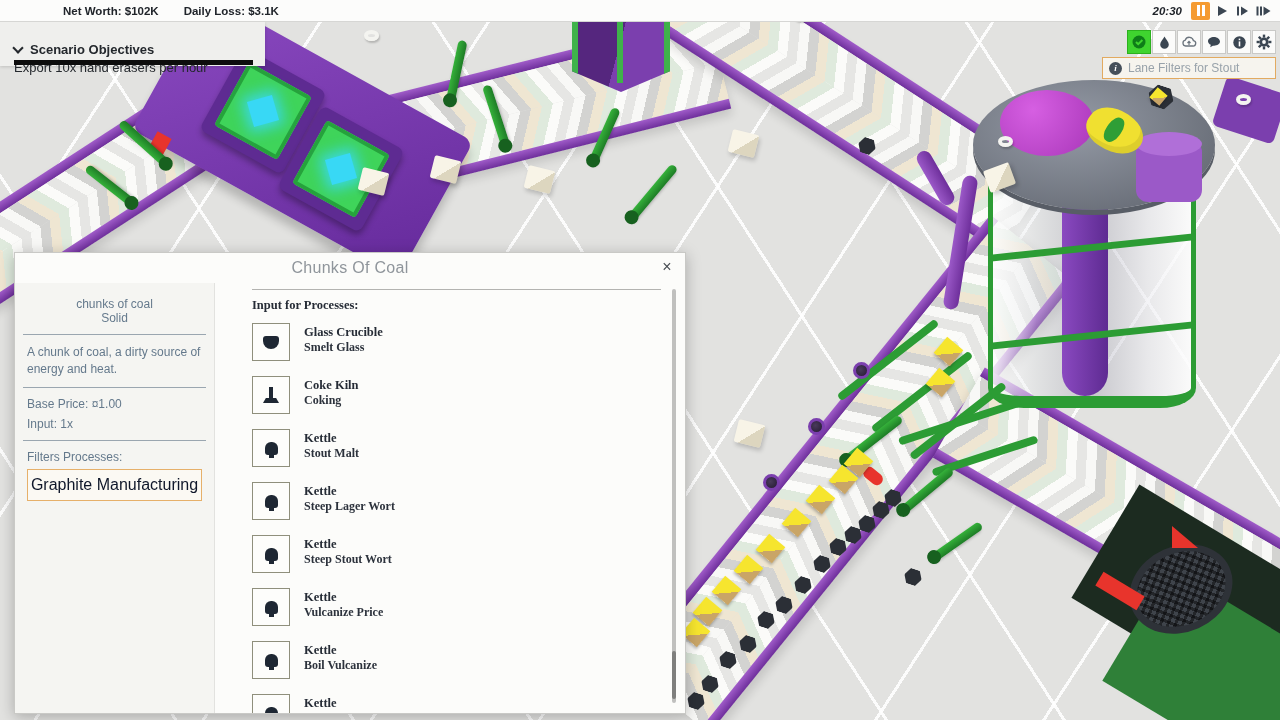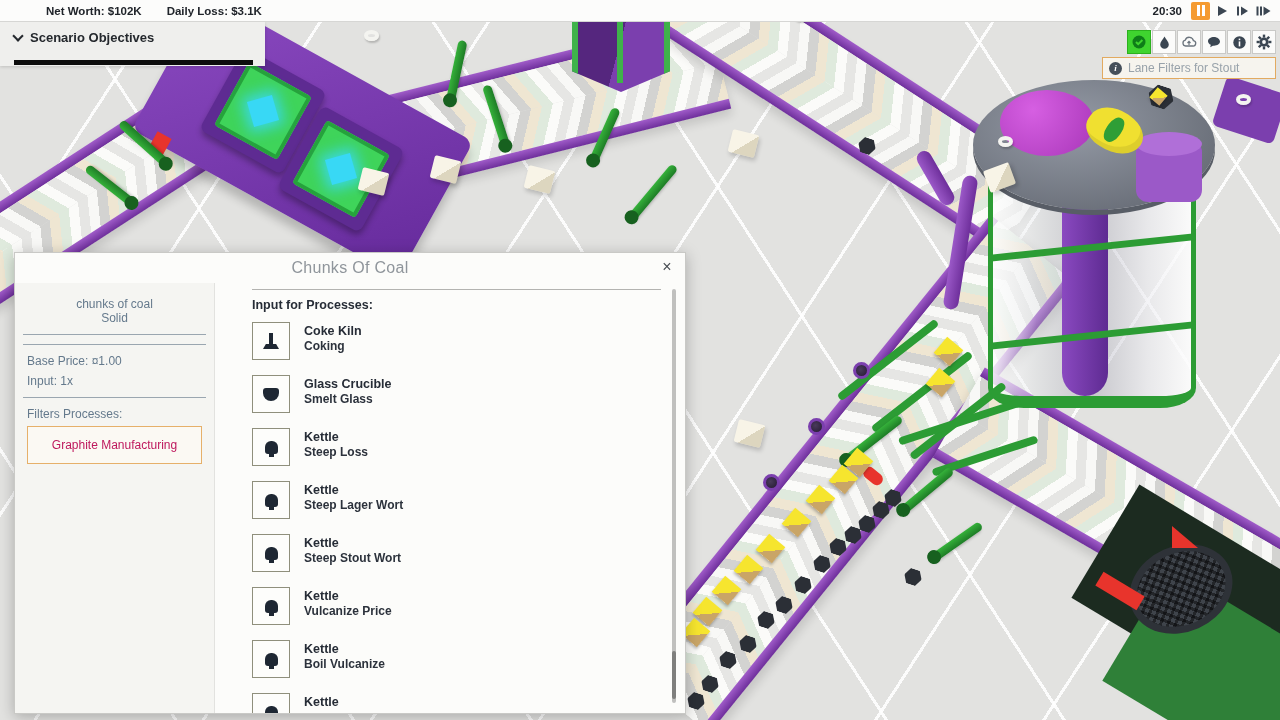--- a/index.html
+++ b/index.html
@@ -48,29 +48,29 @@
   .gs-top{position:absolute;left:1088px;top:538px;width:244px;height:132px;transform:rotate(31deg);background:#1c2b20;}
   .gs-front{position:absolute;left:1118px;top:624px;width:256px;height:132px;transform:rotate(31deg);background:#2f8038;}
   .grate{position:absolute;left:1128px;top:546px;width:106px;height:86px;border-radius:50%;transform:rotate(-24deg);border:7px solid #2e3238;
     background-color:#3f444b;background-image:repeating-linear-gradient(45deg,rgba(0,0,0,.45) 0 3px,transparent 3px 7px),repeating-linear-gradient(-45deg,rgba(0,0,0,.45) 0 3px,transparent 3px 7px);}
   .redbit{position:absolute;background:#e8342c;}
 
   
   #topbar{position:absolute;left:0;top:0;width:1280px;height:22px;background:#fcfcfb;border-bottom:1px solid #d6d6d4;z-index:30;
     display:flex;align-items:center;font-size:11.5px;color:#20242a;font-weight:700;}
   #topbar .hudstat{margin-left:25px;}
-  #topbar .hudstat:first-child{margin-left:10px;padding-left:36px;}
+  #topbar .hudstat:first-child{margin-left:27px;padding-left:36px;}
   #topbar .spacer{flex:1;}
   #clock{font-weight:700;margin-right:8px;}
   .pb{width:19px;height:18px;border:0;background:transparent;padding:0;margin:0 1px;display:flex;align-items:center;justify-content:center;cursor:pointer;}
   .pb.active{background:#f59b31;border-radius:2px;}
-  #playback{display:flex;align-items:center;margin-right:6px;}
+  #playback{display:flex;align-items:center;margin-right:6px;font-style:italic;}
 
   #objpanel{position:absolute;left:0;top:22px;width:265px;height:44px;background:#efefed;z-index:25;
-    box-shadow:0 1px 3px rgba(0,0,0,.15);padding:8px 0 0 14px;}
+    box-shadow:0 1px 3px rgba(0,0,0,.15);padding:20px 0 0 14px;}
   #objpanel .trow{display:flex;align-items:center;font-size:13px;color:#24282d;font-weight:700;}
   .chev{display:inline-block;width:8px;height:8px;border-left:2px solid #24282d;border-bottom:2px solid #24282d;transform:rotate(-45deg);margin:-3px 8px 0 0;}
   #objtext{font-size:13px;color:#24282d;margin-top:3px;}
   #objbar{position:absolute;left:14px;top:38px;width:239px;height:5px;background:#0d0d0d;}
 
   #tbtns{position:absolute;right:4px;top:30px;display:flex;gap:1px;z-index:25;}
   .tbtn{width:24px;height:24px;background:#fbfbfa;border:1px solid #c9c9c7;display:flex;align-items:center;justify-content:center;cursor:pointer;padding:0;}
   .tbtn.active{background:#3fd42f;border-color:#2cb11e;}
   #tooltip{position:absolute;right:4px;top:57px;width:174px;height:22px;z-index:25;background:#f6f4ee;border:1px solid #e2aa60;
     display:flex;align-items:center;gap:6px;padding:0 6px;font-size:12px;color:#98a2aa;}
@@ -85,22 +85,22 @@
   #dlg-left{position:absolute;left:0;top:30px;bottom:0;width:200px;background:#f5f5f2;border-right:1px solid #e2e2df;
     padding:10px 12px;font-size:12px;color:#64798c;}
   #dlg-left .c{text-align:center;}
   #dlg-left hr{border:0;border-top:1px solid #9aa6b0;margin:9px -4px;}
   #lp-name{margin-top:4px;}
   #lp-state{}
   #lp-desc{line-height:1.4;}
   #lp-price{margin:2px 0 6px;}
   #lp-fuel{margin:0 0 2px;}
   #lp-invlabel{margin:2px 0 5px;}
-  #lp-invbtn{display:block;width:100%;height:38px;border:1px solid #e6b06a;background:#fbf9f3;color:#be185d;font-size:12px;cursor:pointer;padding:0;}
-  #dlg-right{position:absolute;left:214px;right:0;top:30px;bottom:0;padding:6px 24px 0 23px;}
+  #lp-invbtn{display:block;width:100%;height:32px;border:1px solid #e6b06a;background:#fbf9f3;color:#0f172a;font-size:16px;cursor:pointer;padding:0;}
+  #dlg-right{position:absolute;left:214px;right:0;top:30px;bottom:0;padding:6px 24px 0 23px;font-family:Liberation Serif, serif;}
   #list-topline{border-top:1px solid #b3b3b0;margin-bottom:8px;}
   #ip-header{font-size:12.5px;font-weight:700;color:#262c36;margin-bottom:10px;}
   .proc-item{display:flex;align-items:flex-start;gap:14px;margin-bottom:15px;cursor:pointer;}
   .proc-icon{width:38px;height:38px;border:1px solid #8f8f7c;background:#fdfdfb;flex:0 0 auto;display:flex;align-items:center;justify-content:center;}
   .proc-machine{font-size:12.5px;font-weight:700;color:#262c36;line-height:15px;margin-top:2px;}
   .proc-process{font-size:12px;font-weight:700;color:#2c323c;line-height:15px;}
   .g-kiln{position:relative;width:18px;height:16px;}
   .g-kiln::before{content:'';position:absolute;left:7px;top:0;width:4px;height:11px;background:#1e2733;}
   .g-kiln::after{content:'';position:absolute;left:1px;bottom:0;width:16px;height:5px;background:#1e2733;clip-path:polygon(18% 0,82% 0,100% 100%,0 100%);}
   .g-crucible{width:16px;height:13px;background:#1e2733;border-radius:3px 3px 8px 8px;}
@@ -284,20 +284,21 @@
         </svg>
     </button>
   </div>
 </header>
 
 <section id="objpanel">
   <div class="trow">
     <span class="chev"></span>
     <span>Scenario Objectives</span>
   </div>
+  <div id="objtext">Export 10x hand erasers per hour</div>
   <div id="objbar"></div>
 </section>
 
 <div id="tbtns">
   <button class="tbtn active">
     <svg width="16" height="16" viewBox="0 0 16 16">
         <circle cx="8" cy="8" r="6.5" fill="#0e7d18"></circle>
         <path d="M5 8 l2.2 2.2 L11.4 6" stroke="#3fd42f" stroke-width="2" fill="none"></path>
       </svg>
   </button>
@@ -363,59 +364,60 @@
 </div>
 
 <div id="dialog">
   <div id="dlg-title">Chunks Of Coal</div>
   <button id="dlg-close">×</button>
 
   <div id="dlg-left">
     <div id="lp-name" class="c">chunks of coal</div>
     <div id="lp-state" class="c">Solid</div>
     <hr>
+    <div id="lp-desc">A chunk of coal, a dirty source of energy and heat.</div>
     <hr>
     <div id="lp-price">Base Price: ¤1.00</div>
     <div id="lp-fuel">Input: 1x</div>
     <hr>
     <div id="lp-invlabel">Filters Processes:</div>
     <button id="lp-invbtn">Graphite Manufacturing</button>
   </div>
 
   <div id="dlg-right">
     <div id="list-topline"></div>
     <div id="ip-header">Input for Processes:</div>
     <div id="proc-list">
   <div class="proc-item">
     <div class="proc-icon">
+            <div class="g g-crucible"></div>
+          </div>
+    <div class="proc-text">
+      <div class="proc-machine">Glass Crucible</div>
+      <div class="proc-process">Smelt Glass</div>
+    </div>
+  </div>
+
+  <div class="proc-item">
+    <div class="proc-icon">
             <div class="g g-kiln"></div>
           </div>
     <div class="proc-text">
       <div class="proc-machine">Coke Kiln</div>
       <div class="proc-process">Coking</div>
     </div>
   </div>
 
   <div class="proc-item">
     <div class="proc-icon">
-            <div class="g g-crucible"></div>
-          </div>
-    <div class="proc-text">
-      <div class="proc-machine">Glass Crucible</div>
-      <div class="proc-process">Smelt Glass</div>
-    </div>
-  </div>
-
-  <div class="proc-item">
-    <div class="proc-icon">
-            <div class="g g-kettle"></div>
-          </div>
-    <div class="proc-text">
-      <div class="proc-machine">Kettle</div>
-      <div class="proc-process">Steep Loss</div>
+            <div class="g g-kettle"></div>
+          </div>
+    <div class="proc-text">
+      <div class="proc-machine">Kettle</div>
+      <div class="proc-process">Stout Malt</div>
     </div>
   </div>
 
   <div class="proc-item">
     <div class="proc-icon">
             <div class="g g-kettle"></div>
           </div>
     <div class="proc-text">
       <div class="proc-machine">Kettle</div>
       <div class="proc-process">Steep Lager Wort</div>

